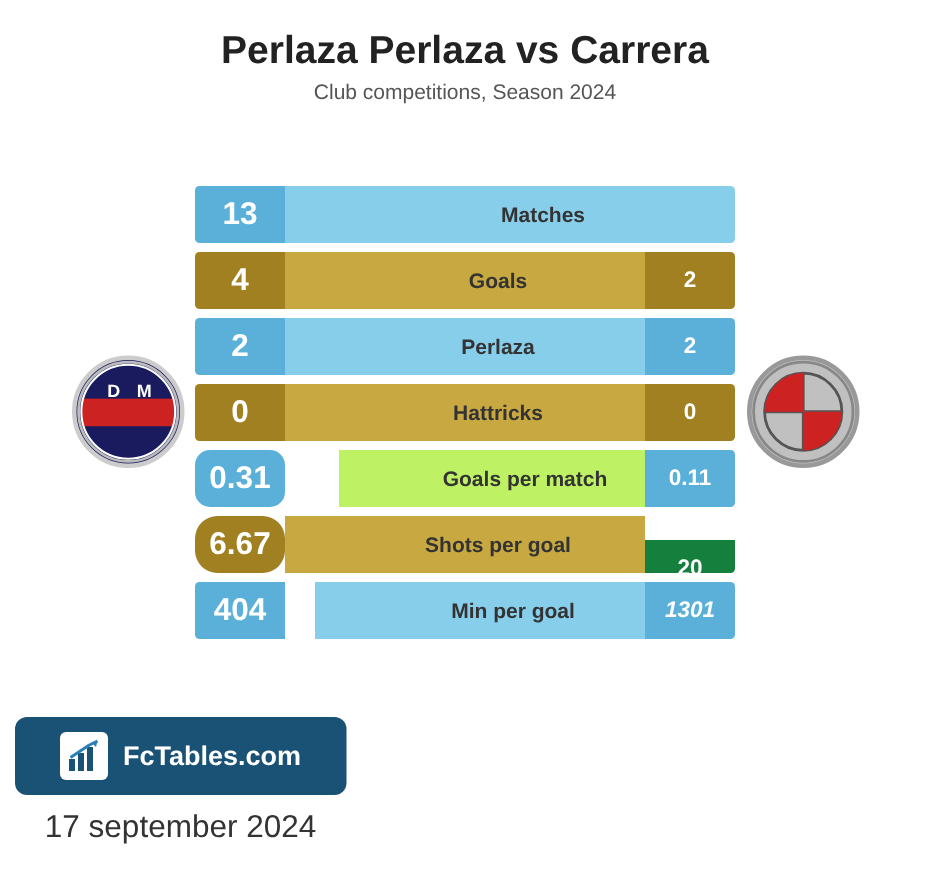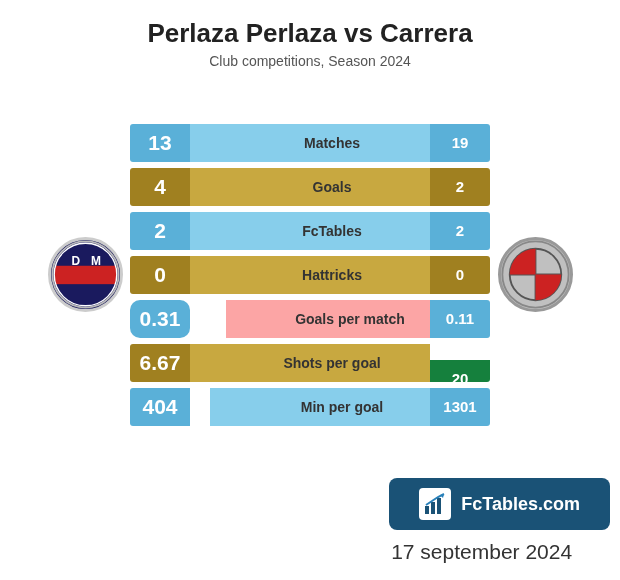--- a/index.html
+++ b/index.html
@@ -9,21 +9,21 @@
       background: #fff;
       font-family: Arial, sans-serif;
       overflow: hidden;
     }
 
     .page {
       width: 620px;
       height: 580px;
       display: flex;
       flex-direction: column;
-      align-items: flex-end;
+      align-items: flex-start;
       background: #fff;
     }
 
     .header {
       width: 100%;
       text-align: center;
       padding: 18px 10px 6px;
     }
 
     .title {
@@ -142,21 +142,20 @@
       gap: 10px;
     }
 
     .fctables-badge {
       background: #1a5276;
       border-radius: 8px;
       padding: 10px 30px;
       display: flex;
       align-items: center;
       gap: 10px;
-      margin-left: 36px;
     }
 
     .fctables-icon {
       width: 32px;
       height: 32px;
       background: #fff;
       border-radius: 4px;
       display: flex;
       align-items: center;
       justify-content: center;
@@ -207,51 +206,50 @@
           <circle cx="37.5" cy="37.5" r="34" fill="none" stroke="white" stroke-width="1.5"></circle>
         </svg>
       </div>
     </div>
 
     <div class="stats-container" id="stats-container">
 
     <div class="stat-row">
           <div class="stat-left" style="background: rgb(90, 176, 216);">13</div>
           <div class="stat-label" style="background: rgb(135, 206, 235);">Matches</div>
-          <div class="stat-right" style="background: rgb(90, 176, 216);">19</div>
         </div>
         <div class="stat-row">
           <div class="stat-left" style="background: rgb(160, 128, 32);">4</div>
           <div class="stat-label" style="background: rgb(200, 168, 64);">Goals</div>
           <div class="stat-right" style="background: rgb(160, 128, 32);">2</div>
         </div>
         <div class="stat-row">
           <div class="stat-left" style="background: rgb(90, 176, 216);">2</div>
-          <div class="stat-label" style="background: rgb(135, 206, 235);">FcTables</div>
+          <div class="stat-label" style="background: rgb(135, 206, 235);">Perlaza</div>
           <div class="stat-right" style="background: rgb(90, 176, 216);">2</div>
         </div>
         <div class="stat-row">
           <div class="stat-left" style="background: rgb(160, 128, 32);">0</div>
           <div class="stat-label" style="background: rgb(200, 168, 64);">Hattricks</div>
           <div class="stat-right" style="background: rgb(160, 128, 32);">0</div>
         </div>
         <div class="stat-row">
           <div class="stat-left" style="background: rgb(90, 176, 216); border-radius: 10px;">0.31</div>
-          <div class="stat-label" style="background: #fca5a5; margin-left: 36px;">Goals per match</div>
+          <div class="stat-label" style="background: #bef264; margin-left: 36px;">Goals per match</div>
           <div class="stat-right" style="background: rgb(90, 176, 216);">0.11</div>
         </div>
         <div class="stat-row">
-          <div class="stat-left" style="background: rgb(160, 128, 32);">6.67</div>
+          <div class="stat-left" style="background: rgb(160, 128, 32); border-radius: 15px;">6.67</div>
           <div class="stat-label" style="background: rgb(200, 168, 64);">Shots per goal</div>
           <div class="stat-right" style="background: #15803d; margin-top: 32px;">20</div>
         </div>
         <div class="stat-row">
           <div class="stat-left" style="background: rgb(90, 176, 216);">404</div>
           <div class="stat-label" style="background: rgb(135, 206, 235); margin-left: 20px;">Min per goal</div>
-          <div class="stat-right" style="background: rgb(90, 176, 216);">1301</div>
+          <div class="stat-right" style="background: rgb(90, 176, 216); font-style: italic;">1301</div>
         </div>
       </div>
 
     <div class="logo-right">
 
       <div class="logo-lanus">
         <svg width="75" height="75" viewBox="0 0 75 75">
           <circle cx="37.5" cy="37.5" r="36" fill="#c0c0c0" stroke="#888" stroke-width="2"></circle>
           <circle cx="37.5" cy="37.5" r="28" fill="none" stroke="#555" stroke-width="2"></circle>
 

